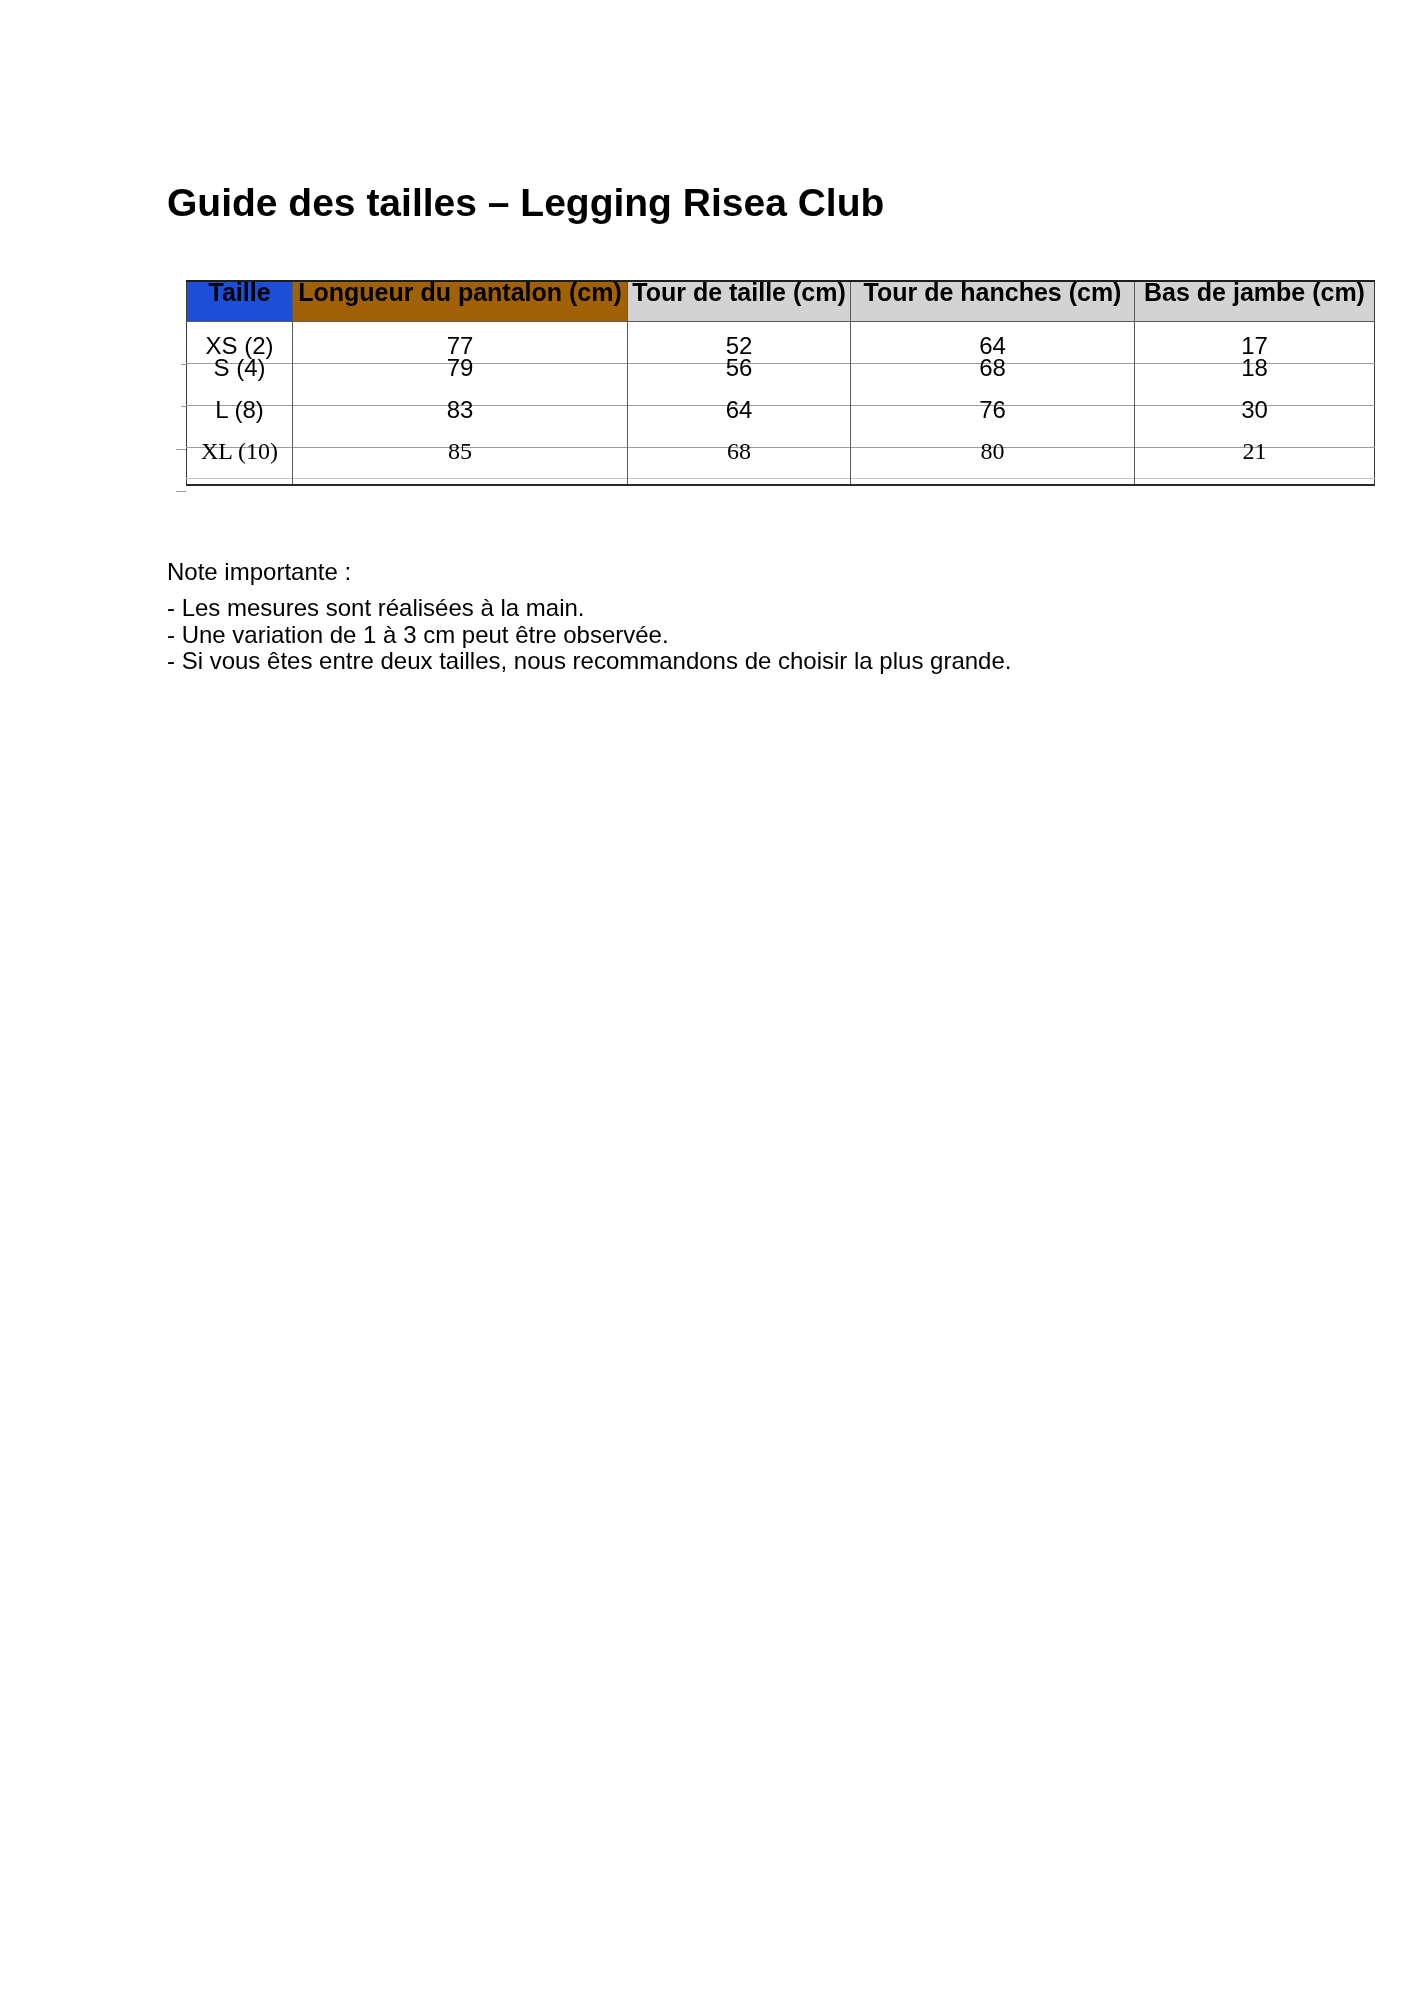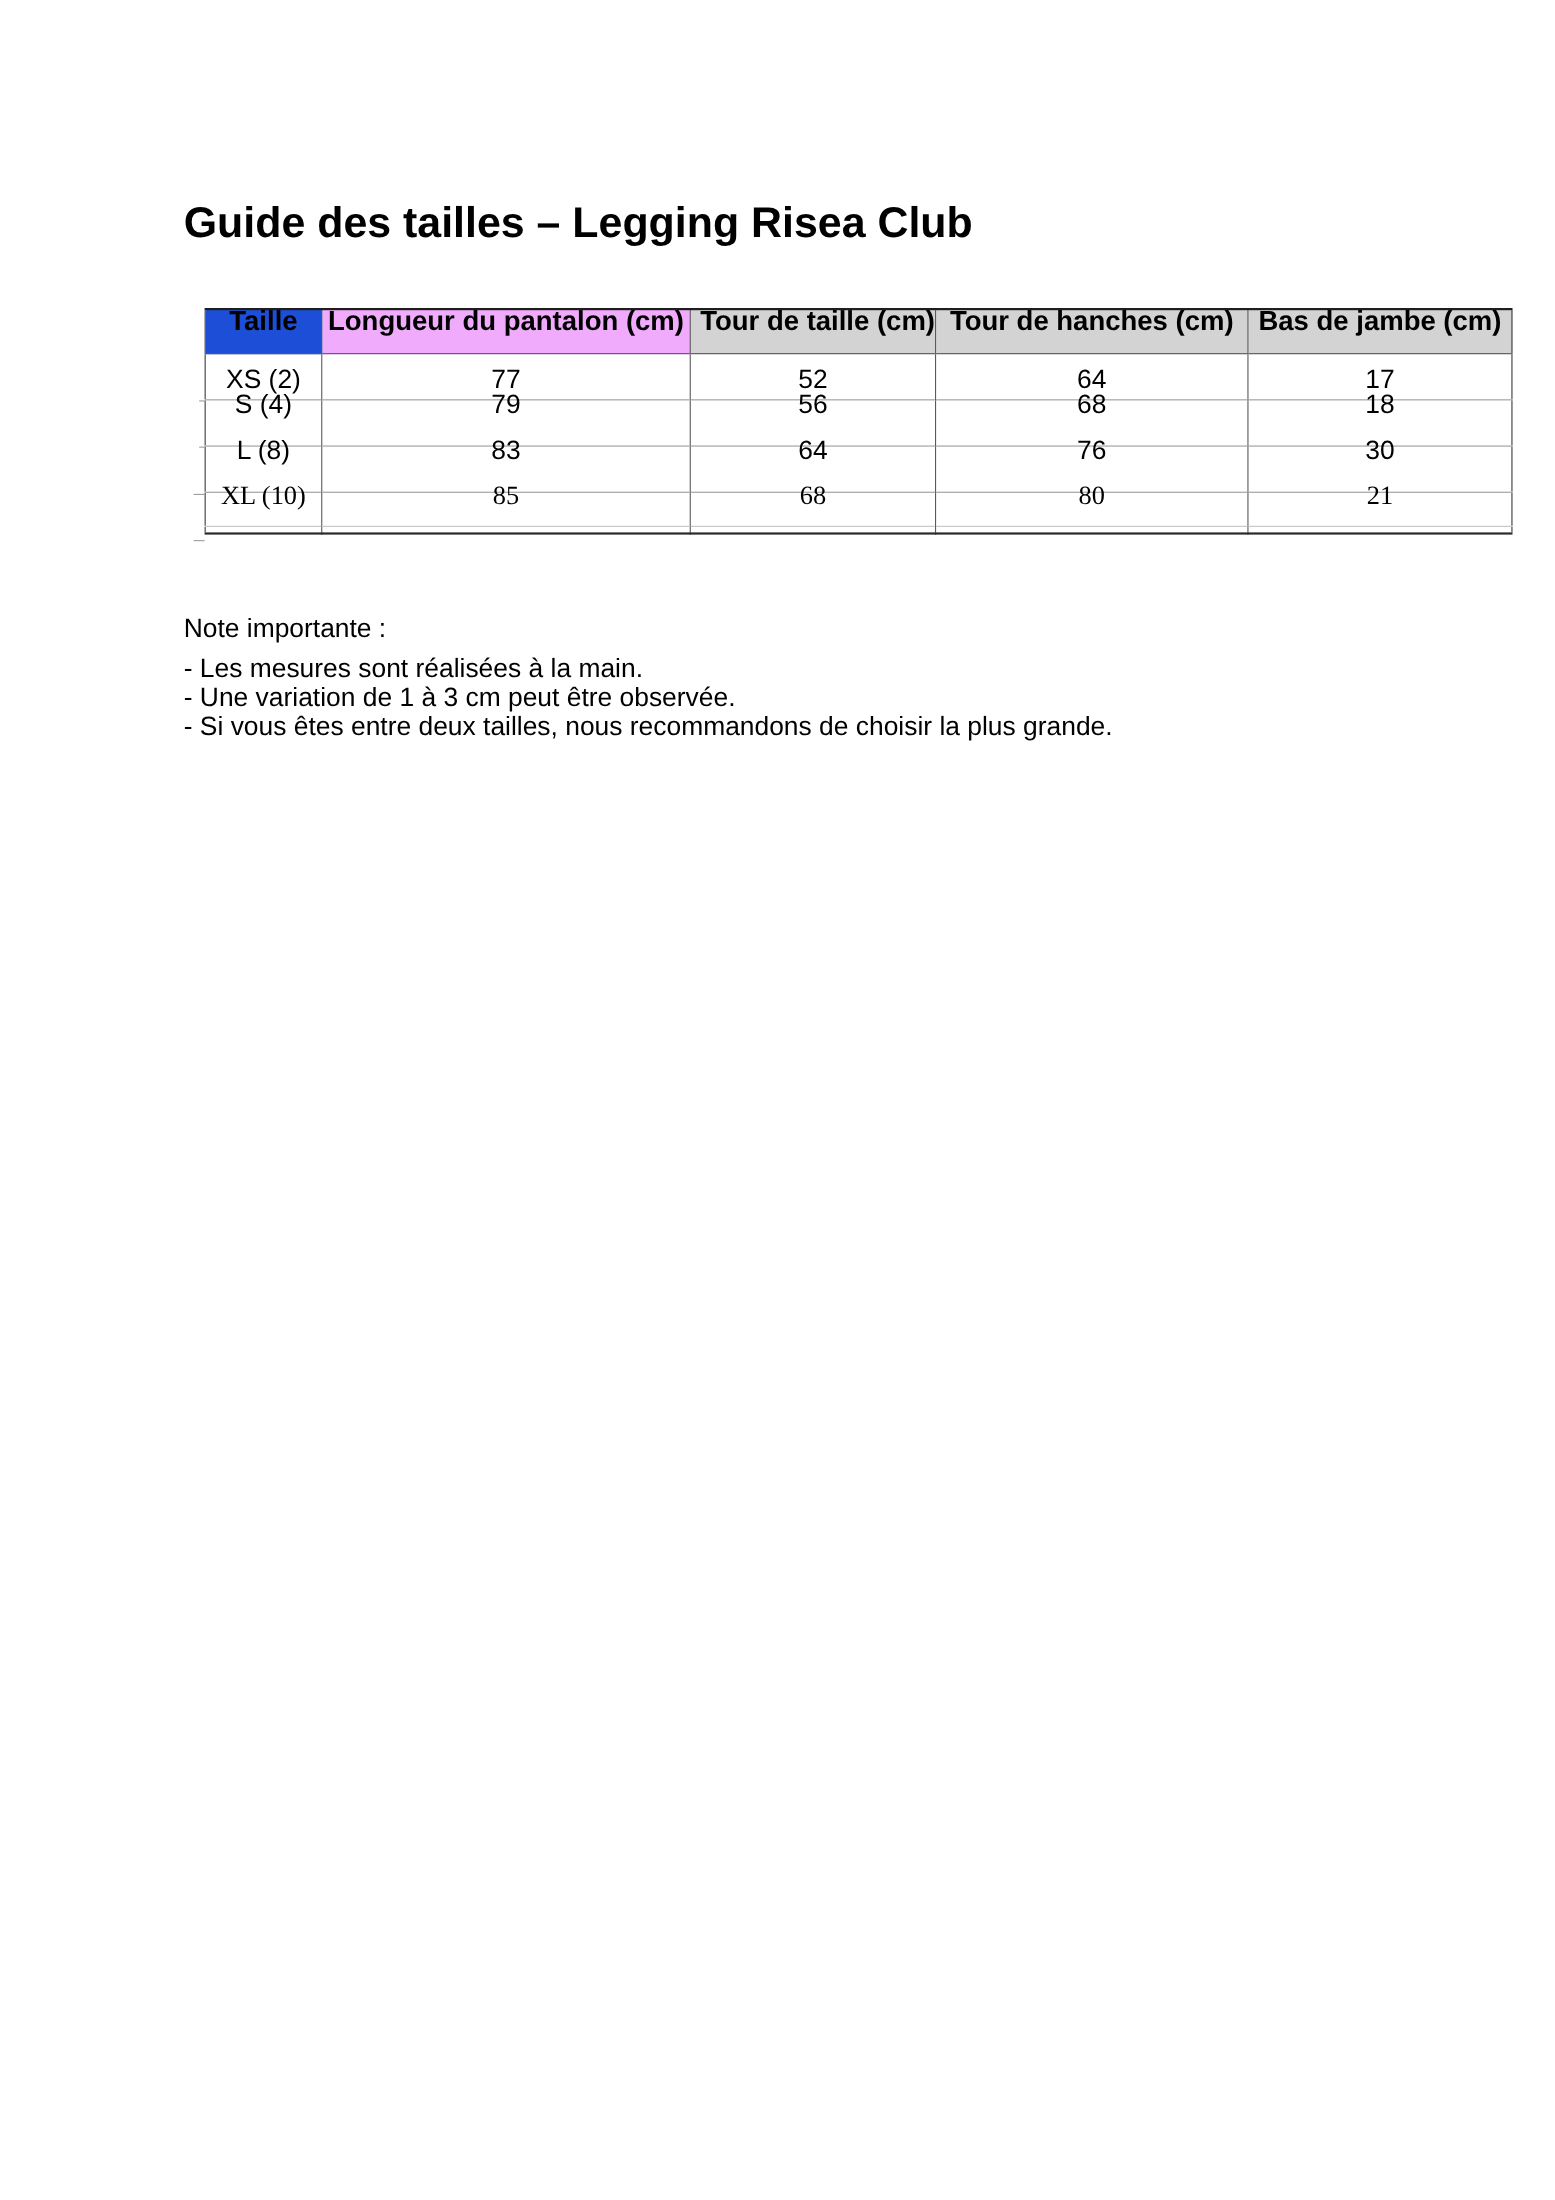--- a/index.html
+++ b/index.html
@@ -118,22 +118,22 @@
     <colgroup>
       <col style="width:106px">
       <col style="width:335px">
       <col style="width:223px">
       <col style="width:284px">
       <col style="width:240px">
     </colgroup>
     <thead>
       <tr>
         <th style="background: #1d4ed8;">Taille</th>
-        <th style="background: #f0abfc;">Longueur du pantalon (cm)</th>
-        <th style="background: rgb(211, 211, 211); text-align: right;">Tour de taille (cm)</th>
+        <th style="background: #a16207;">Longueur du pantalon (cm)</th>
+        <th style="background: rgb(211, 211, 211);">Tour de taille (cm)</th>
         <th style="background: rgb(211, 211, 211);">Tour de hanches (cm)</th>
         <th style="background: rgb(211, 211, 211);">Bas de jambe (cm)</th>
       </tr>
     </thead>
     <tbody>
       <tr class="row-std row-first">
         <td>
             <span class="ct">XS (2)</span>
           </td>
         <td>

